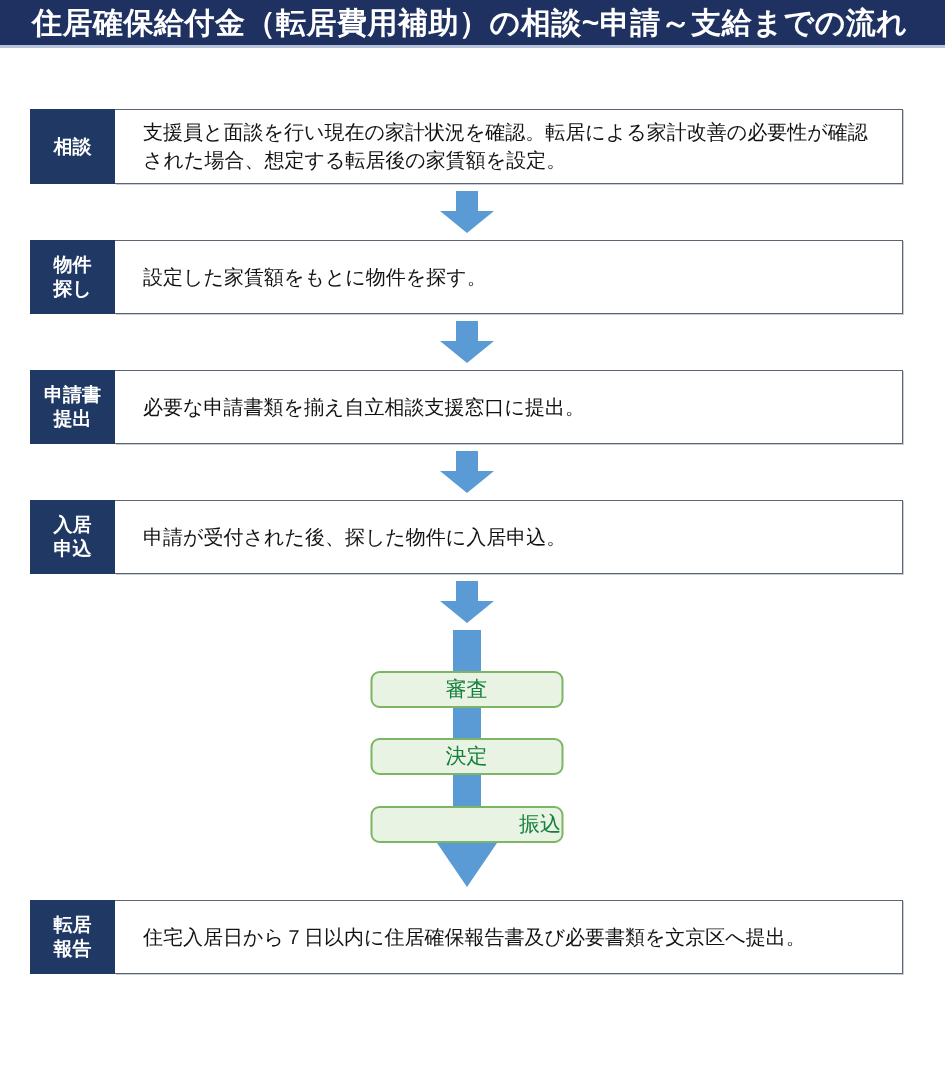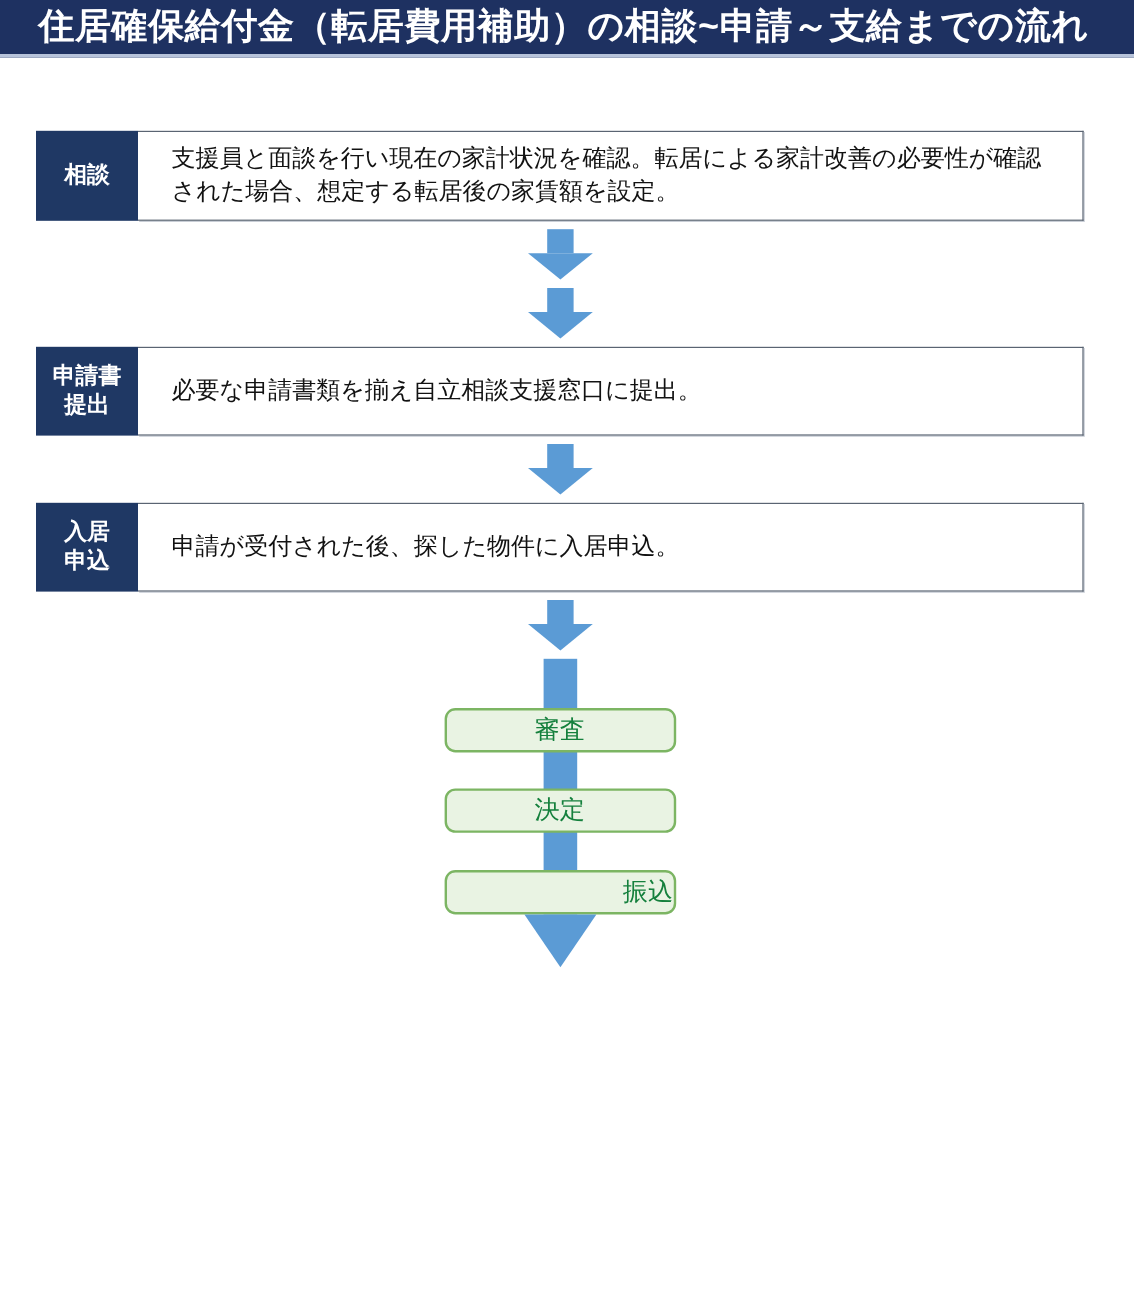--- a/index.html
+++ b/index.html
@@ -146,20 +146,29 @@
     <div class="step-body">
       <span>支援員と面談を行い現在の家計状況を確認。転居による家計改善の必要性が確認された場合、想定する転居後の家賃額を設定。</span>
     </div>
   </div>
 
   <div class="down-arrow">
     <div class="stem"></div>
     <div class="head"></div>
   </div>
 
+  <div class="step-row">
+    <div class="step-label">
+      <span>物件</span>
+      <span>探し</span>
+    </div>
+    <div class="step-body">
+      <span>設定した家賃額をもとに物件を探す。</span>
+    </div>
+  </div>
 
   <div class="down-arrow">
     <div class="stem"></div>
     <div class="head"></div>
   </div>
 
   <div class="step-row">
     <div class="step-label">
       <span>申請書</span>
       <span>提出</span>
@@ -197,14 +206,23 @@
     </div>
     <div class="stage-box s1">
       <span>決定</span>
     </div>
     <div class="stage-box s2">
       <span>振込</span>
     </div>
     <div class="big-head"></div>
   </div>
 
+  <div class="step-row final-step">
+    <div class="step-label">
+      <span>転居</span>
+      <span>報告</span>
+    </div>
+    <div class="step-body">
+      <span>住宅入居日から７日以内に住居確保報告書及び必要書類を文京区へ提出。</span>
+    </div>
+  </div>
 
 </div>
 
 </body></html>

